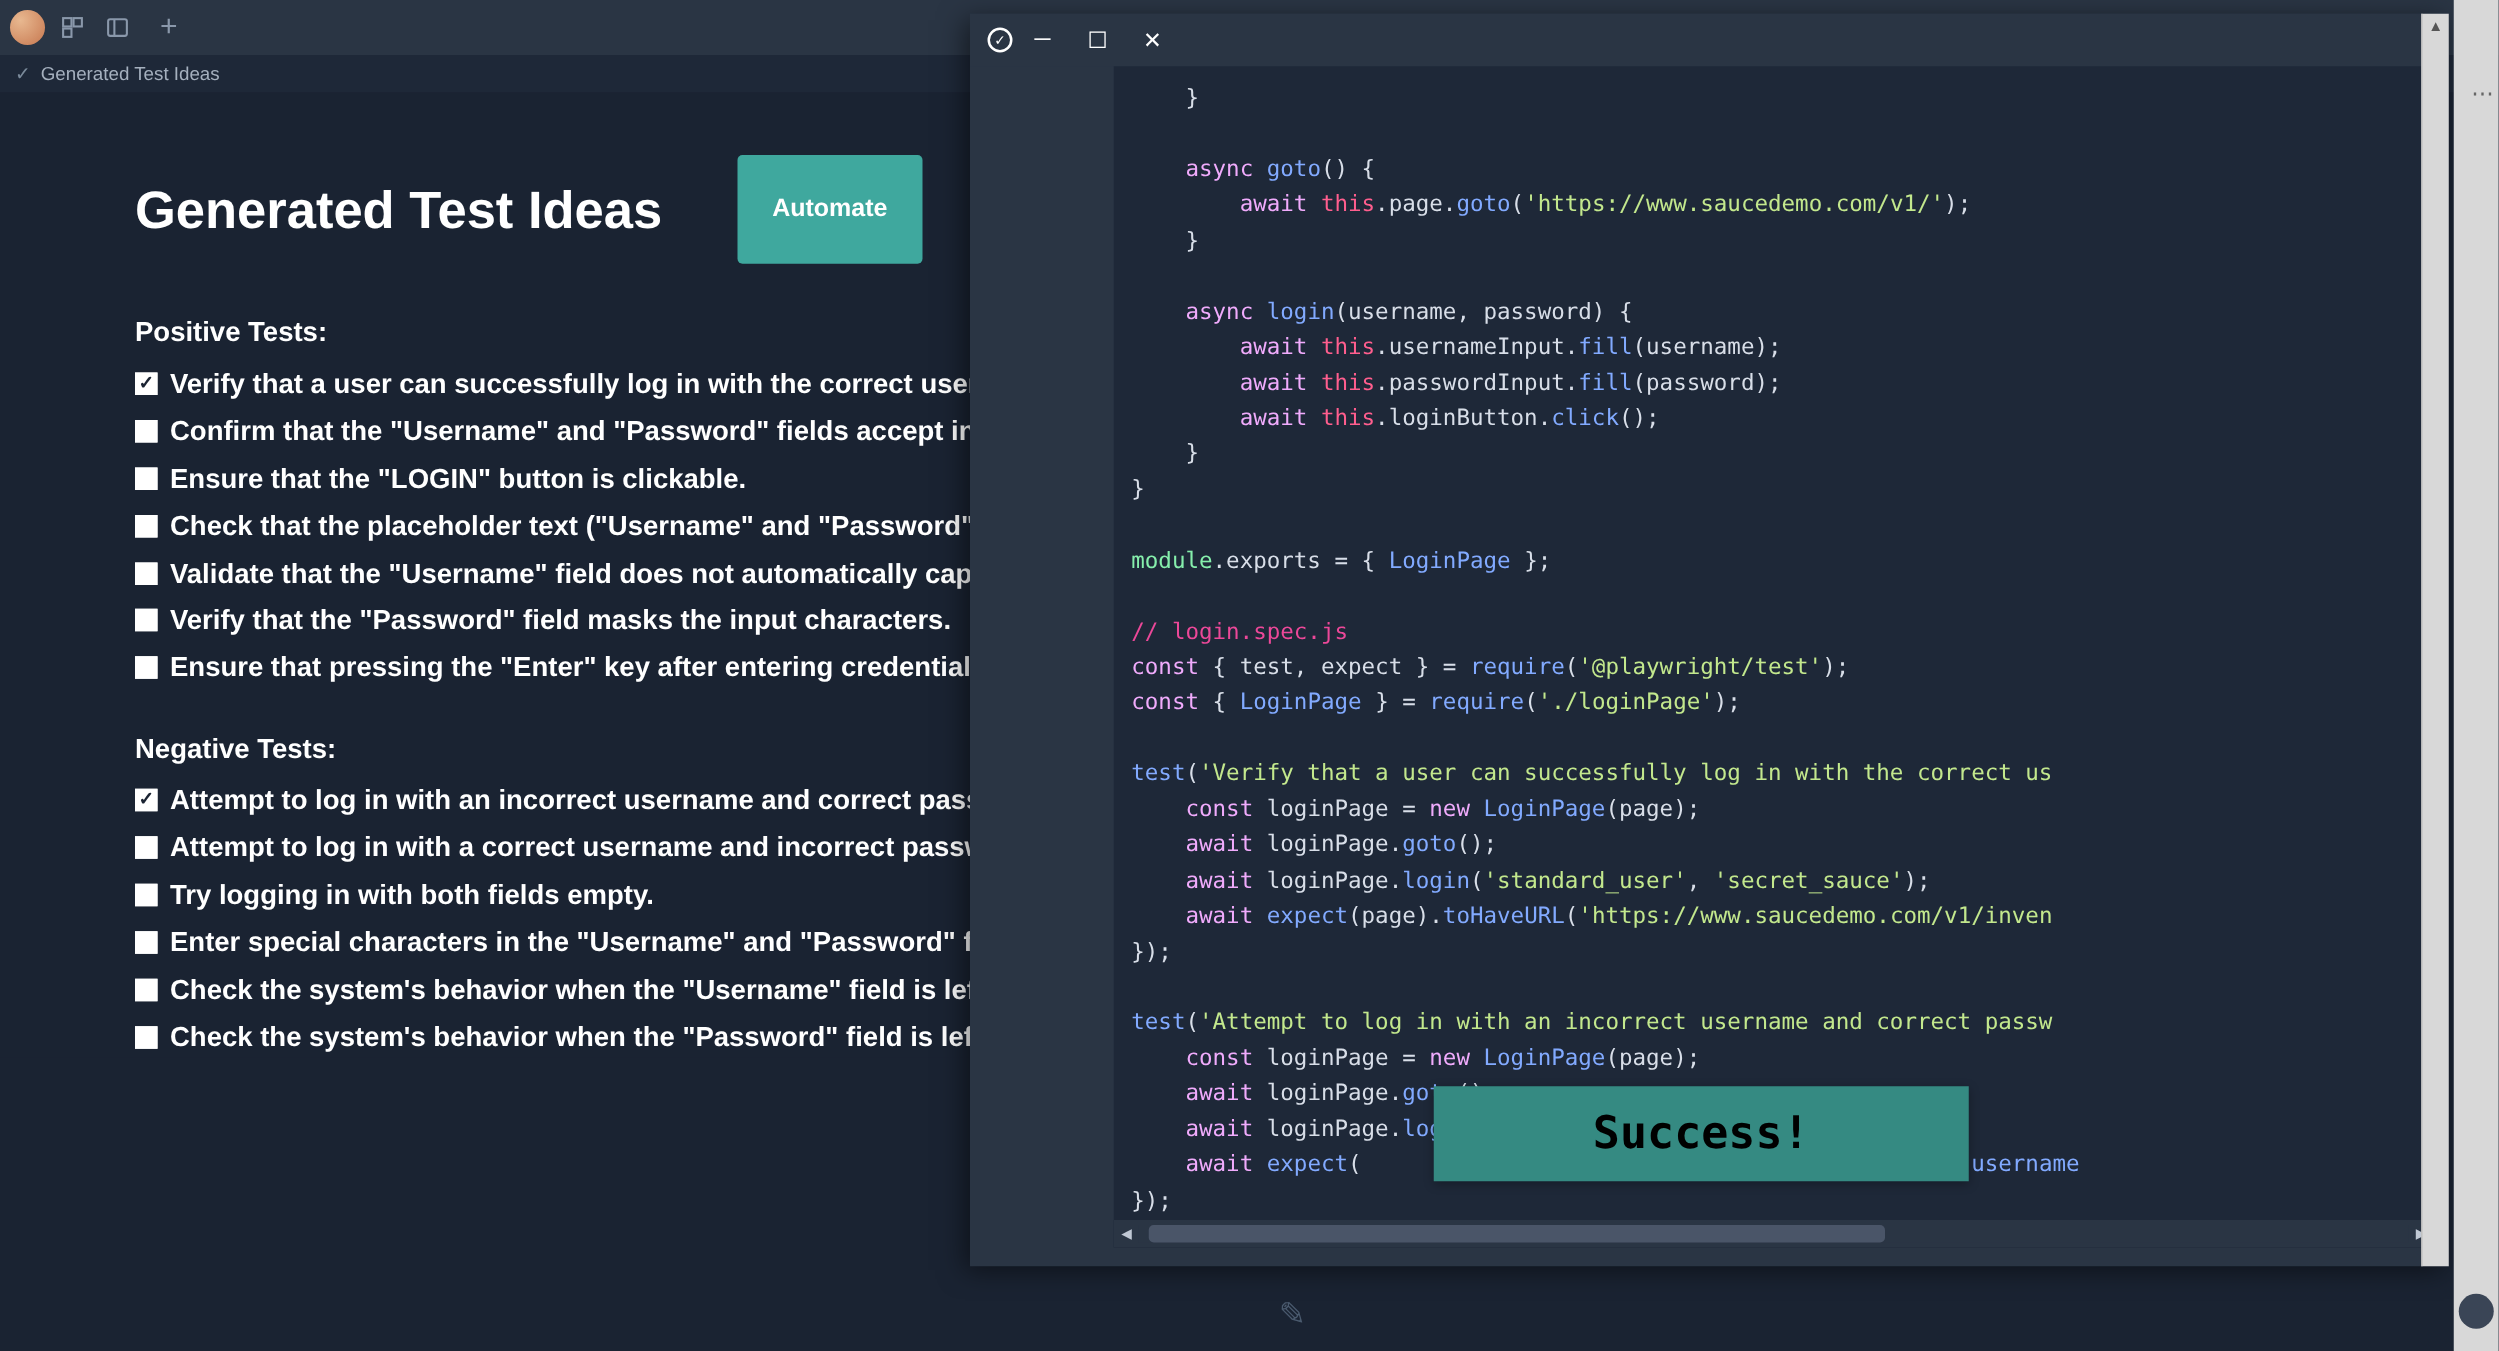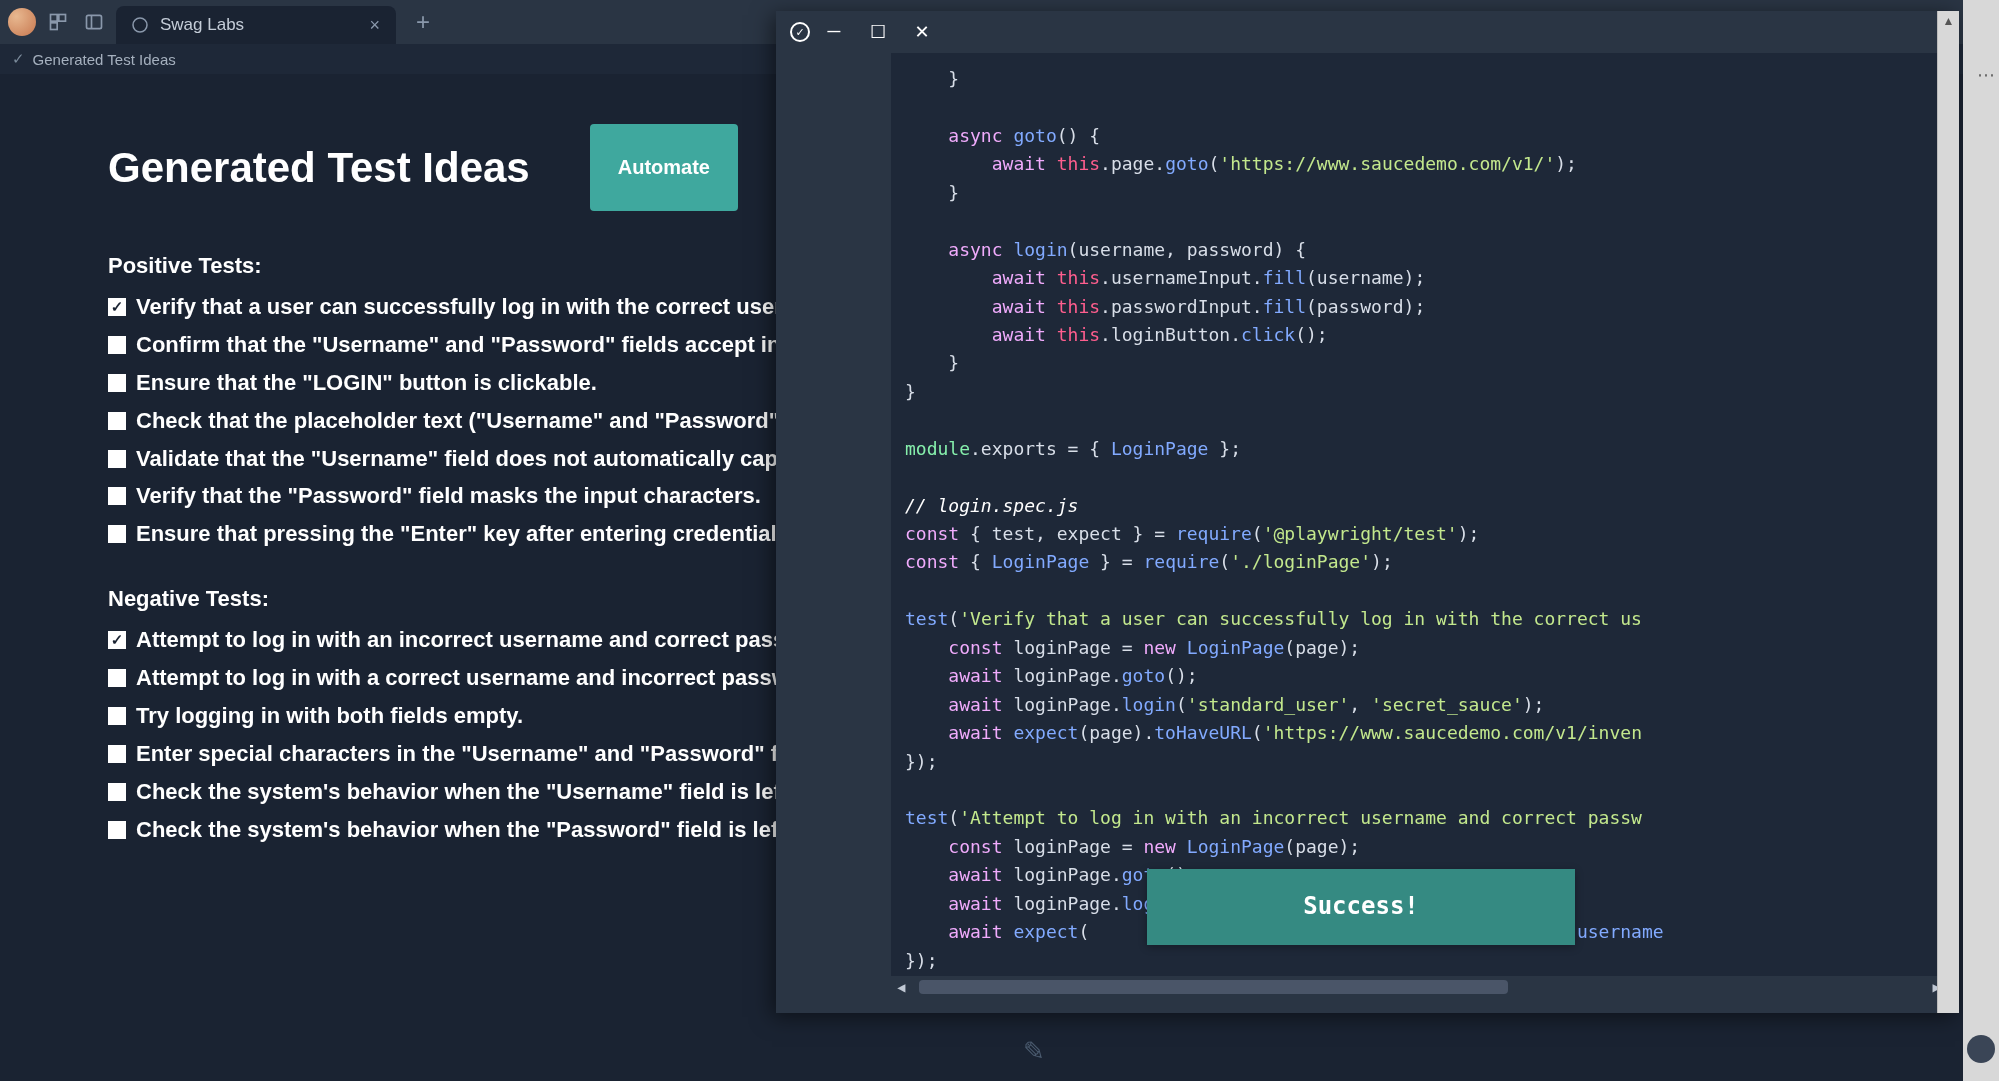--- a/index.html
+++ b/index.html
@@ -163,21 +163,21 @@
       color: #d8dee8;
       white-space: pre;
       position: relative;
       overflow: hidden;
     }
     .kw { color: #f0abfc; }
     .fn { color: #82aaff; }
     .this { color: #ff5e8e; }
     .str { color: #c3e88d; }
     .prop { color: #86efac; }
-    .comment { color: #ffffff; font-style: italic; }
+    .comment { color: #ec4899; }
     
     .hscroll {
       position: absolute;
       bottom: 0;
       left: 0; right: 0;
       height: 22px;
       background: #2a3544;
       display: flex;
       align-items: center;
     }
@@ -185,22 +185,22 @@
     .hscroll-thumb { position: absolute; left: 8px; width: 58%; height: 14px; background: #4a5568; border-radius: 4px; }
     .hscroll-arrow { color: #c0c8d4; padding: 0 6px; font-size: 14px; }
     
     .toast {
       position: absolute;
       bottom: 53px;
       left: 256px;
       width: 428px;
       height: 76px;
       background: #358a82;
-      color: #ffffff;
-      font-size: 24px;
+      color: #000000;
+      font-size: 36px;
       font-weight: 700;
       display: flex;
       align-items: center;
       justify-content: center;
       box-shadow: 0 2px 8px rgba(0,0,0,0.3);
     }
     
     .vscroll-right {
       position: absolute;
       right: 0; top: 0;
@@ -253,27 +253,20 @@
         <rect x="13" y="3" width="8" height="8"></rect>
         <rect x="3" y="13" width="8" height="8"></rect>
       </svg>
   </div>
   <div class="tab-bar-icon">
     <svg width="20" height="20" viewBox="0 0 24 24" fill="none" stroke="currentColor" stroke-width="2">
         <rect x="3" y="4" width="18" height="16" rx="2"></rect>
         <line x1="9" y1="4" x2="9" y2="20"></line>
       </svg>
   </div>
-  <div class="browser-tab">
-    <svg class="tab-favicon" width="16" height="16" viewBox="0 0 16 16">
-        <circle cx="8" cy="8" r="7" fill="none" stroke="#8a98ab" stroke-width="1.5"></circle>
-      </svg>
-    <span class="tab-title">Swag Labs</span>
-    <span class="tab-close">×</span>
-  </div>
   <div class="add-tab">+</div>
 </div>
 
 <div class="url-bar">
   <span class="url-check">✓</span>
   <span>Generated Test Ideas</span>
 </div>
 
 <div class="main-content">
   <div class="header-row">

